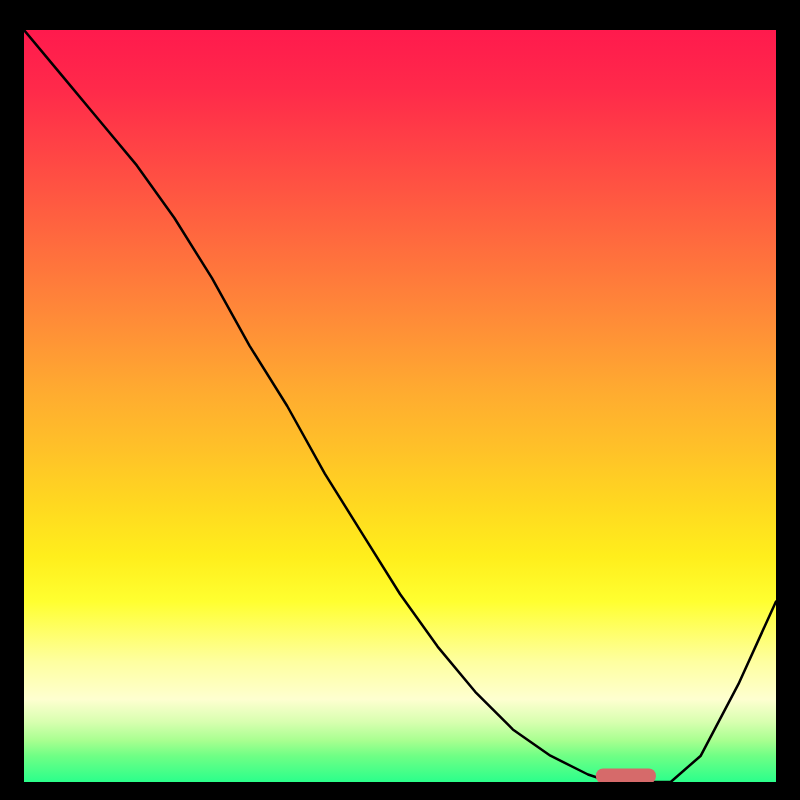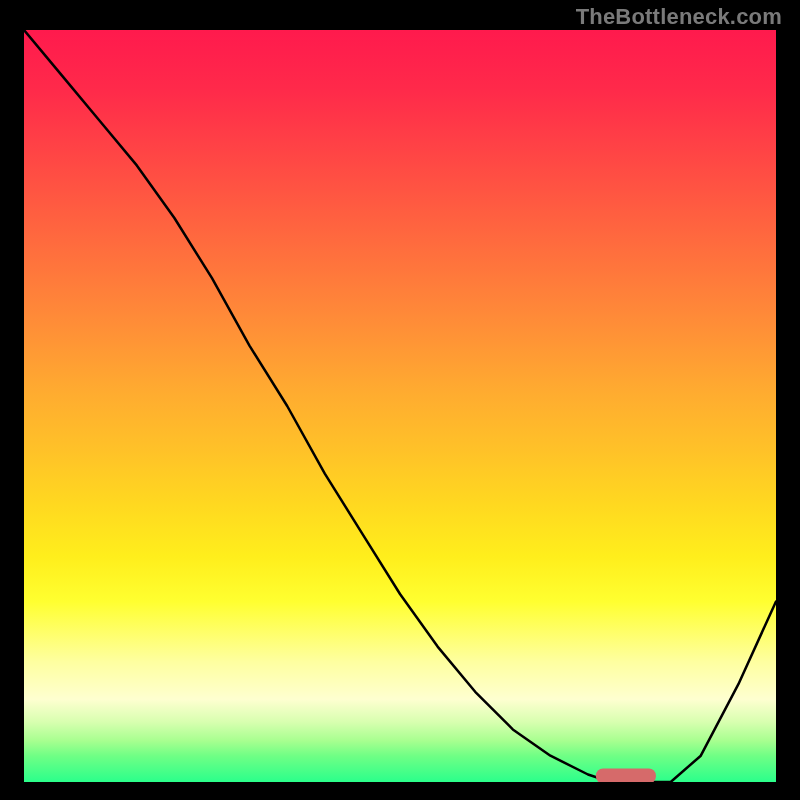--- a/index.html
+++ b/index.html
@@ -71,21 +71,20 @@
     border-radius: 7px;
     transform: translate(-50%, -50%);
     z-index: 5;
   }
 </style>
 </head>
 <body>
 
 <div class="frame">
 
-  <div class="watermark">TheBottleneck.com</div>
 
   <div class="plot">
     <div class="gradient"></div>
 
     <svg class="curve" viewBox="0 0 752 752" preserveAspectRatio="none">
       <path id="curve-path" fill="none" stroke="#000" stroke-width="2.5" stroke-linecap="round" stroke-linejoin="round" d="M0.0 0.0 L37.6 45.1 L75.2 90.2 L112.8 135.4 L150.4 188.0 L188.0 248.2 L225.6 315.8 L263.2 376.0 L300.8 443.7 L338.4 503.8 L376.0 564.0 L413.6 616.6 L451.2 661.8 L488.8 699.4 L526.4 725.7 L564.0 744.5 L586.6 752.0 L616.6 752.0 L646.7 752.0 L676.8 725.7 L714.4 654.2 L752.0 571.5"></path>
     </svg>
 
     <div id="marker" class="marker" style="left: 601.6px; top: 746px; width: 60.16px;"></div>
   </div>

